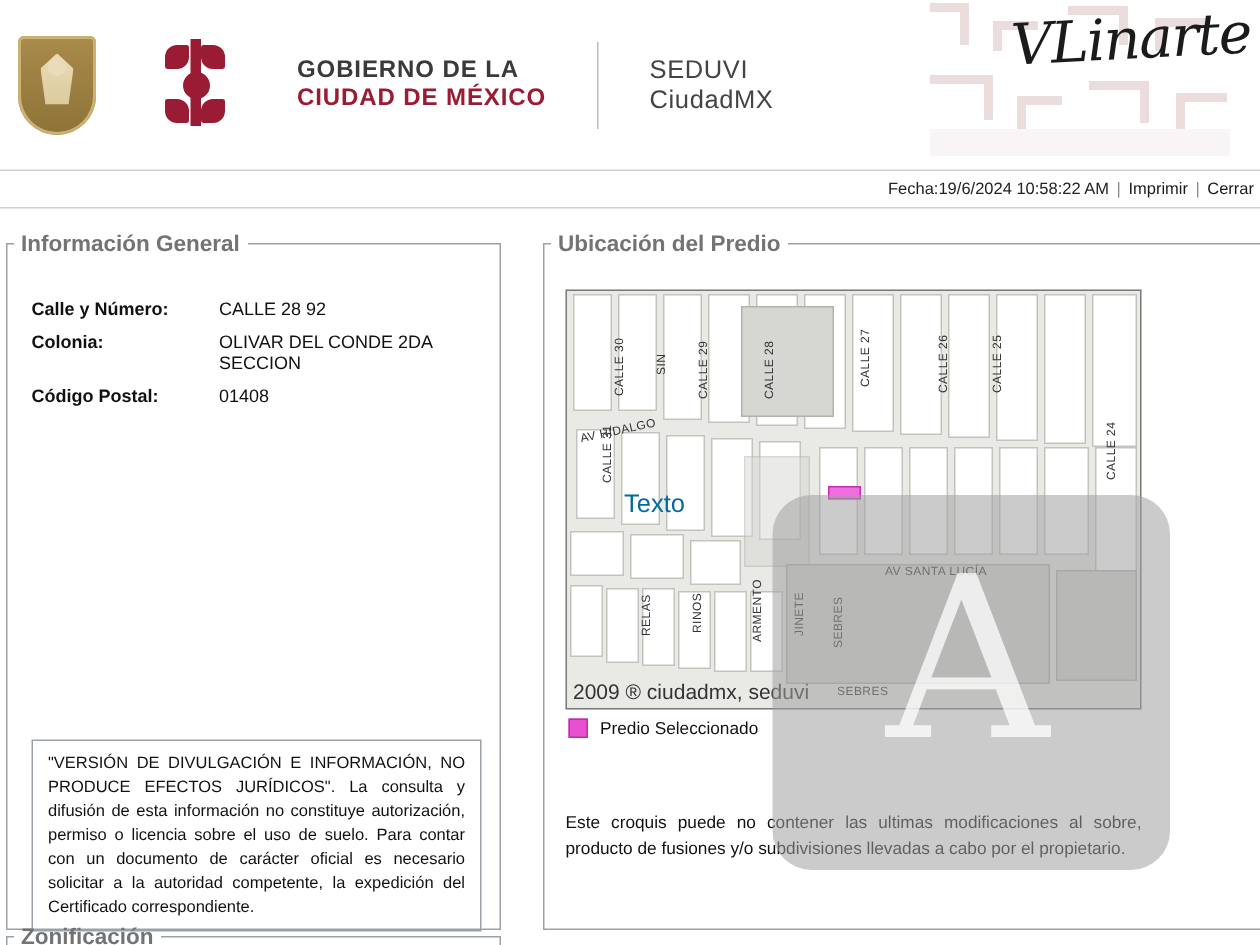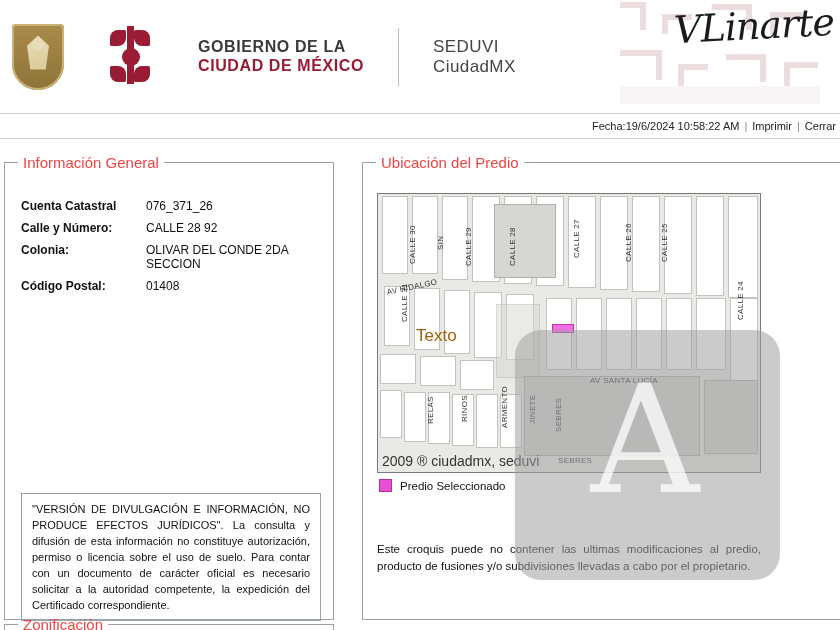--- a/index.html
+++ b/index.html
@@ -133,24 +133,24 @@
   }
   fieldset.panel {
     position: absolute;
     border: 1px solid #9aa2a8;
     margin: 0;
     padding: 0;
     background: #ffffff;
   }
   fieldset.panel > legend {
     font-size: 15px;
-    color: #ef4444;
-    font-weight: normal;
+    color: #737373;
+    font-weight: bold;
     padding: 0 5px;
-    margin-left: 13px;
+    margin-left: 4px;
   }
   #panel-general {
     left: 4px; top: 8px;
     width: 330px; height: 466px;
   }
   #panel-ubicacion {
     left: 362px; top: 8px;
     width: 488px; height: 466px;
   }
   #panel-zonificacion {
@@ -213,21 +213,21 @@
   .rot-diag { transform: rotate(-12deg); transform-origin: left top; }
   .parcel-hl {
     position: absolute;
     background: #ef6ee0;
     border: 1px solid #c42fb0;
   }
   .texto-overlay {
     position: absolute;
     left: 38px; top: 132px;
     font-size: 17px;
-    color: #a16207;
+    color: #0369a1;
   }
   .map-credit {
     position: absolute;
     left: 4px; bottom: 3px;
     font-size: 14px;
     color: #333333;
   }
   .legend-row {
     position: absolute;
     left: 16px; top: 308px;
@@ -352,24 +352,20 @@
     <a href="#">Cerrar</a>
   </div>
 
   <div class="content">
 
     <fieldset class="panel" id="panel-general">
       <legend>Información General</legend>
 
       <table class="gi-table">
         <tbody>
-            <tr>
-          <td class="gi-label">Cuenta Catastral</td>
-          <td class="gi-value">076_371_26</td>
-        </tr>
         <tr>
           <td class="gi-label">Calle y Número:</td>
           <td class="gi-value">CALLE 28 92</td>
         </tr>
         <tr>
           <td class="gi-label">Colonia:</td>
           <td class="gi-value">OLIVAR DEL CONDE 2DA SECCION</td>
         </tr>
         <tr>
           <td class="gi-label">Código Postal:</td>
@@ -459,21 +455,21 @@
           <div class="texto-overlay">Texto</div>
           <div class="map-credit">2009 ® ciudadmx, seduvi</div>
         </div>
       </div>
 
       <div class="legend-row">
         <span class="legend-swatch"></span>
         <span>Predio Seleccionado</span>
       </div>
 
-      <div class="croquis-note">Este croquis puede no contener las ultimas modificaciones al predio, producto de fusiones y/o subdivisiones llevadas a cabo por el propietario.</div>
+      <div class="croquis-note">Este croquis puede no contener las ultimas modificaciones al sobre, producto de fusiones y/o subdivisiones llevadas a cabo por el propietario.</div>
     </fieldset>
   </div>
 
   <div class="watermark">
     <div class="a-mark">A</div>
   </div>
 
 </div>
 
 </body></html>

